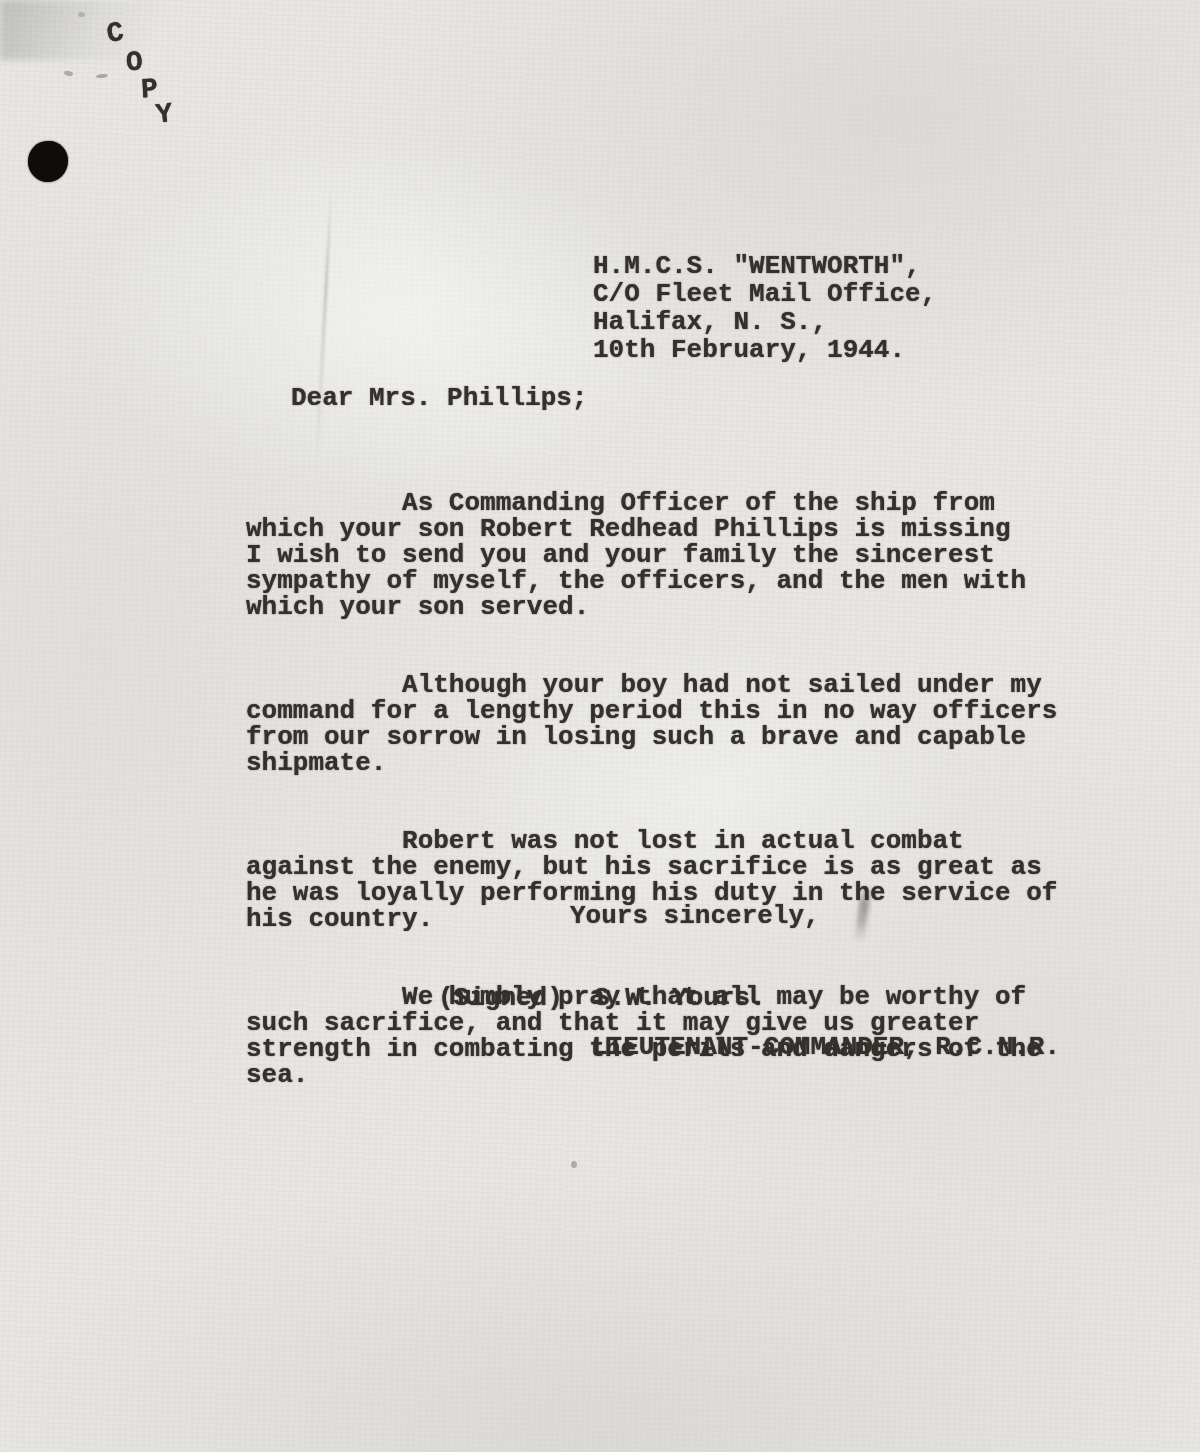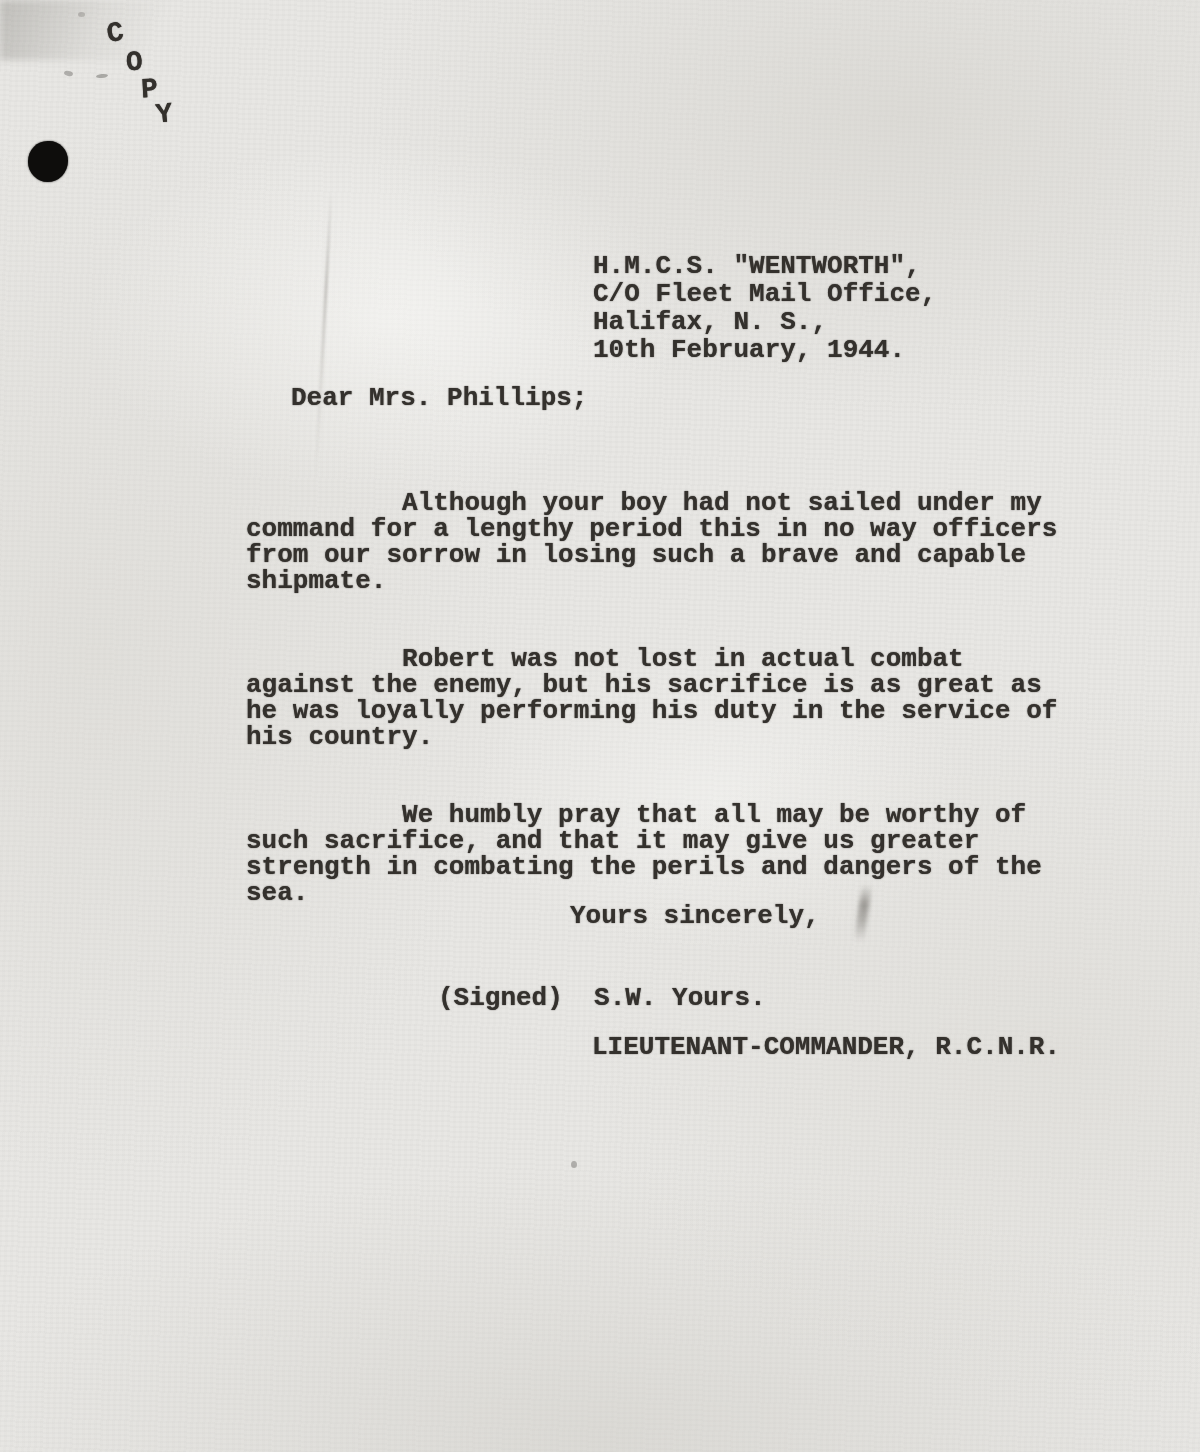--- a/index.html
+++ b/index.html
@@ -113,20 +113,25 @@
   <div class="smudge"></div>
 
   <div class="txt letterhead">H.M.C.S. "WENTWORTH",
 C/O Fleet Mail Office,
 Halifax, N. S.,
 10th February, 1944.</div>
 
   <div class="txt salutation">Dear Mrs. Phillips;</div>
 
   <div class="txt body-block">
+    <div class="para">          As Commanding Officer of the ship from
+which your son Robert Redhead Phillips is missing
+I wish to send you and your family the sincerest
+sympathy of myself, the officers, and the men with
+which your son served.</div>
     <div class="para">          Although your boy had not sailed under my
 command for a lengthy period this in no way officers
 from our sorrow in losing such a brave and capable
 shipmate.</div>
     <div class="para">          Robert was not lost in actual combat
 against the enemy, but his sacrifice is as great as
 he was loyally performing his duty in the service of
 his country.</div>
     <div class="para">          We humbly pray that all may be worthy of
 such sacrifice, and that it may give us greater

